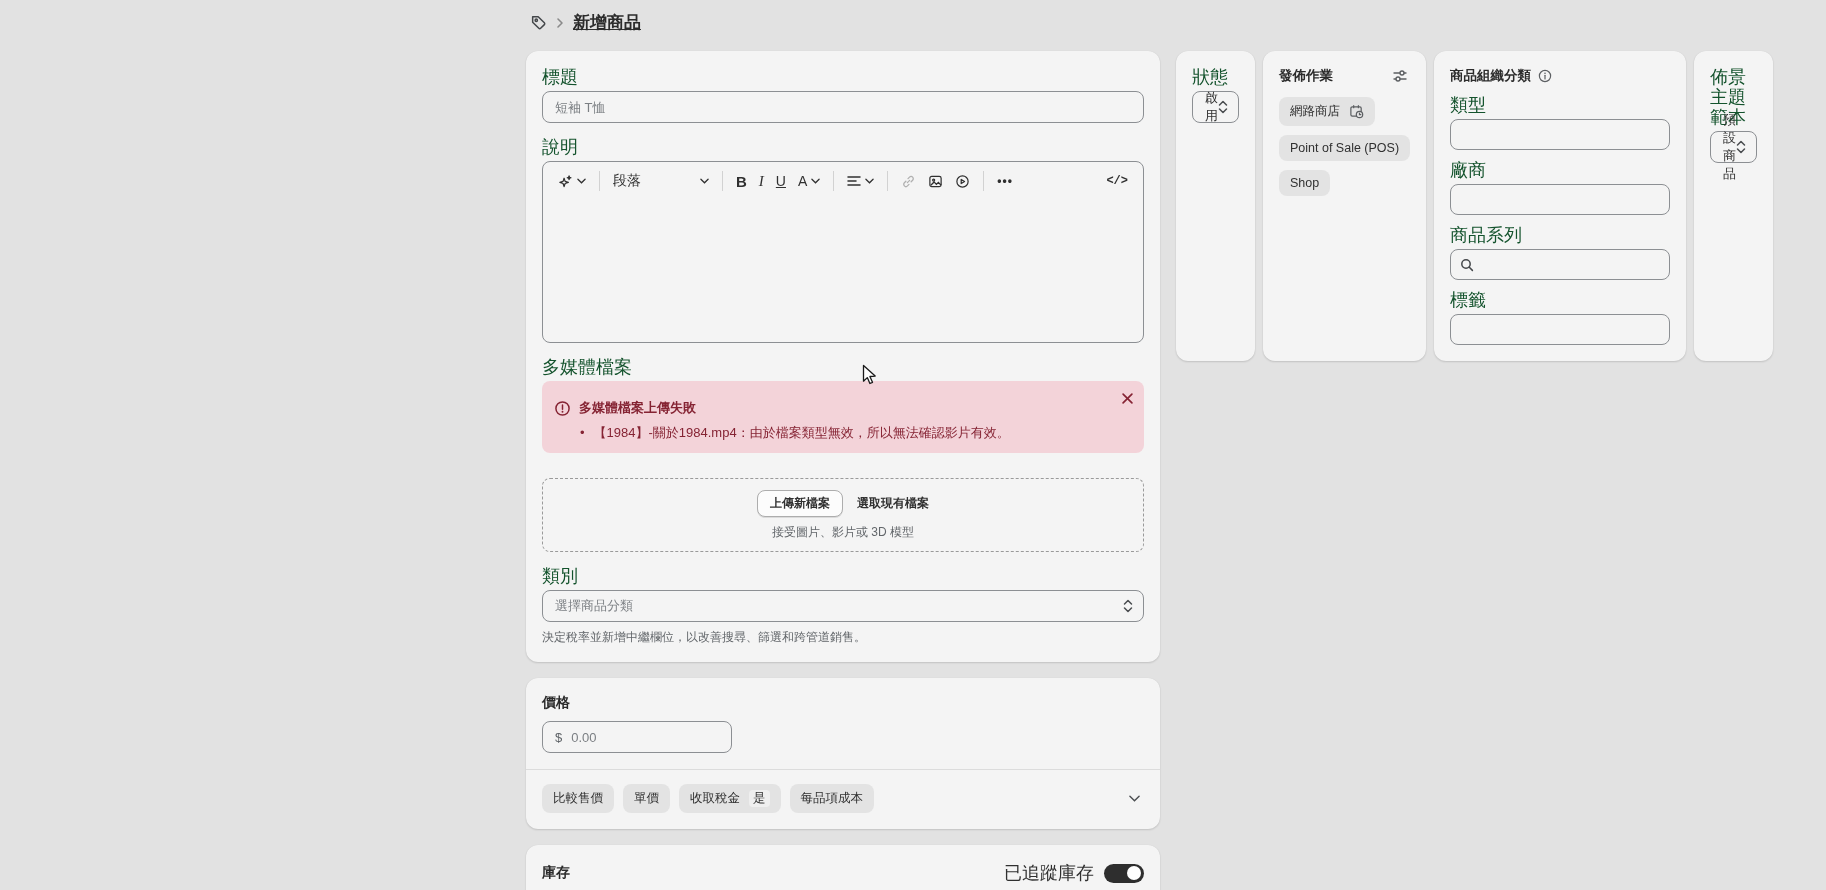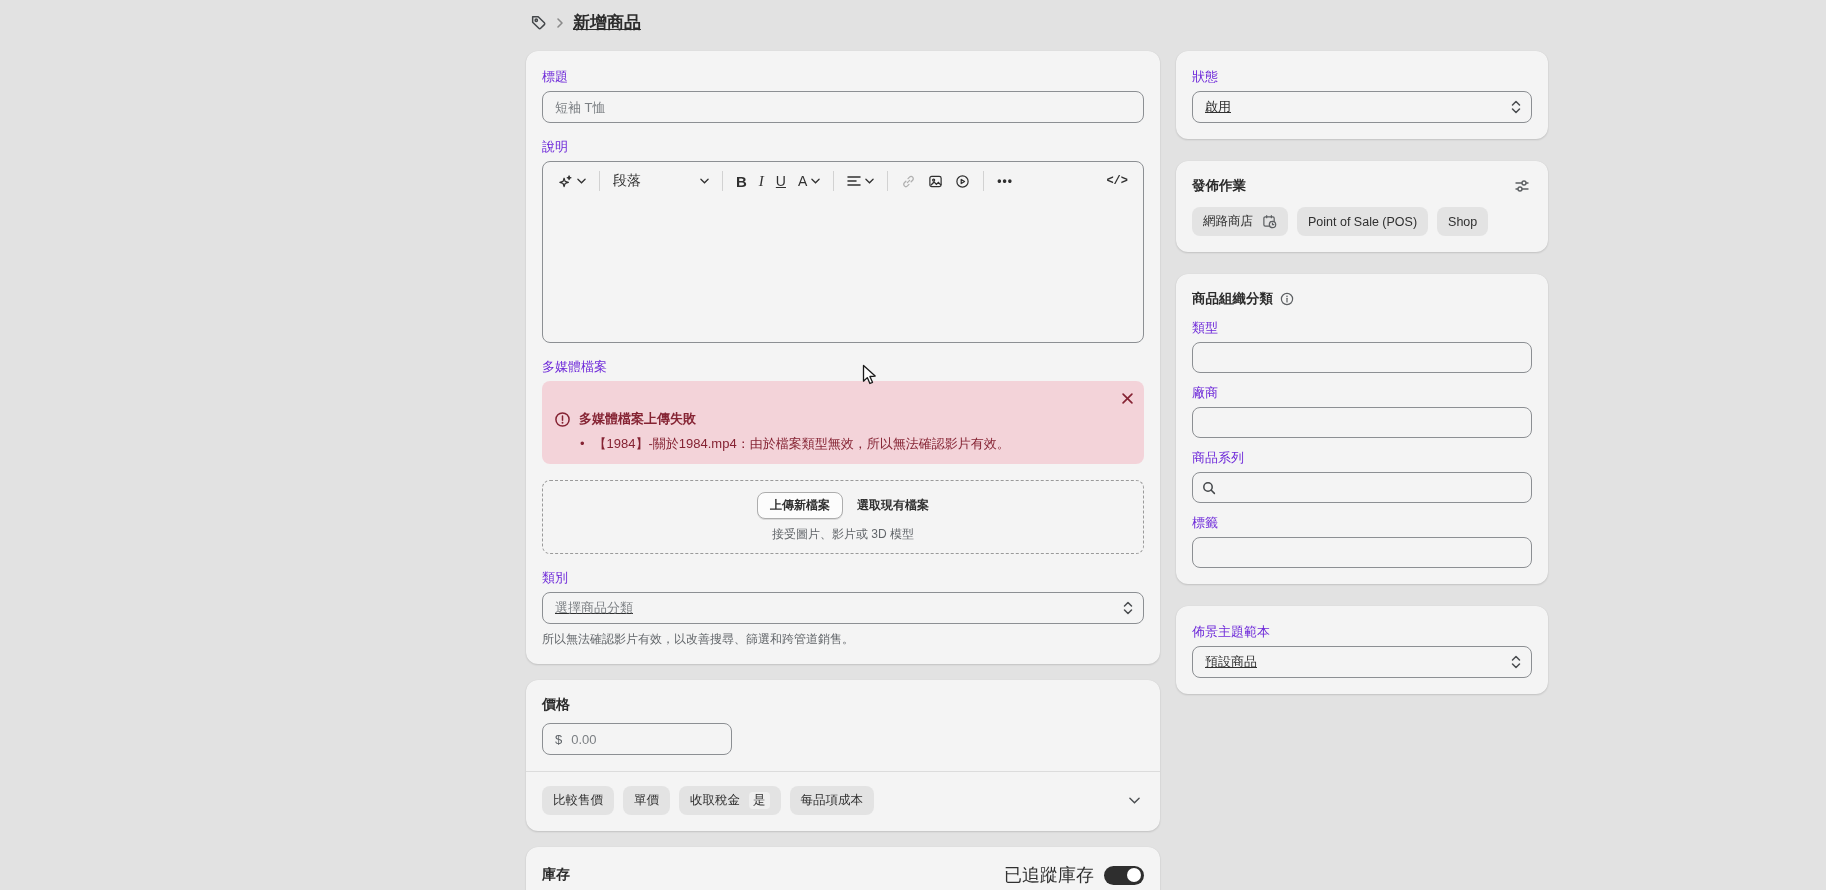--- a/index.html
+++ b/index.html
@@ -7,25 +7,25 @@
   body { background:#e2e2e2; font-family:"Liberation Sans","DejaVu Sans",sans-serif; }
   .screen { position:relative; width:1826px; height:890px; overflow:hidden; background:#e2e2e2; color:#303030; }
 
   
   .breadcrumb { position:absolute; left:530px; top:11px; display:flex; align-items:center; gap:9px;text-decoration:underline; }
   .breadcrumb .title { font-size:17px; font-weight:700; color:#2b2b2b; }
   .crumb-icon { display:flex; align-items:center; }
 
   
   .main-col { position:absolute; left:526px; top:51px; width:634px; display:flex; flex-direction:column; gap:16px; }
-  .side-col { position:absolute; left:1176px; top:51px; width:372px; display:flex; flex-direction:column; gap:22px; }
+  .side-col { position:absolute; left:1176px; top:51px; width:317px; display:flex; gap:8px; }
 
   .card { background:#f4f4f4; border-radius:12px; box-shadow:0 1px 2px rgba(0,0,0,.14), 0 0 1px rgba(0,0,0,.08); padding:16px; }
 
-  .field-label { display:block; font-size:13px; line-height:20px; color:#6d28d9; margin-bottom:4px; }
+  .field-label { display:block; font-size:18px; line-height:20px; color:#14532d; margin-bottom:4px; }
   .section-heading { font-size:14px; font-weight:700; color:#2b2b2b; }
 
   .text-input { width:100%; height:32px; border:1px solid #8c8f93; border-radius:8px; background:transparent;
     padding:0 12px; font-size:13px; color:#303030; font-family:inherit; outline:none; }
   .text-input::placeholder { color:#7b7f83; }
 
   
   .editor { border:1px solid #8c8f93; border-radius:8px; margin-top:2px; margin-bottom:14px; overflow:hidden; }
   .toolbar { display:flex; align-items:center; height:38px; padding:0 9px; }
   .tb-btn { display:flex; align-items:center; gap:4px; padding:4px 6px; border-radius:6px; color:#303030; cursor:pointer; }
@@ -36,37 +36,37 @@
   .tb-i { font-style:italic; font-family:"Liberation Serif","DejaVu Serif",serif; font-size:15px; }
   .tb-u { text-decoration:underline; font-size:14px; }
   .tb-a { font-size:14px; }
   .para-select { width:108px; justify-content:space-between; font-size:13px; }
   .tb-more { font-size:12px; letter-spacing:1px; font-weight:700; }
   .tb-code { font-family:"Liberation Mono","DejaVu Sans Mono",monospace; font-size:12px; font-weight:700; }
   .tb-spacer { flex:1; }
   .editor-body { height:142px; }
 
   
-  .banner { position:relative; background:#f3d3d9; border-radius:8px; padding:29px 34px 12px 12px; margin-bottom:16px; color:#852333; }
+  .banner { position:relative; background:#f3d3d9; border-radius:8px; padding:18px 34px 12px 12px; margin-bottom:25px; color:#852333; }
   .banner-head { display:flex; align-items:center; gap:8px; font-size:13px; font-weight:700; }
   .banner-item { display:flex; gap:9px; margin-top:7px; padding-left:26px; font-size:13px; line-height:17px; }
   .banner-close { position:absolute; right:11px; top:12px; cursor:pointer; display:flex; }
 
   
   .dropzone { border:1px dashed #9a9a9a; border-radius:8px; padding:11px 12px 10px; text-align:center; margin-bottom:14px; }
   .dz-row { display:flex; justify-content:center; align-items:center; gap:14px; }
   .upload-btn { background:#fcfcfc; border:1px solid #ad’;adad; border-radius:8px; }
   .upload-btn { background:#fcfcfc; border:1px solid #adadad; border-radius:8px; padding:4px 12px; font-size:12px; font-weight:700;
     color:#303030; box-shadow:0 1px 0 rgba(0,0,0,.1); cursor:pointer; font-family:inherit; }
   .link-btn { font-size:12px; font-weight:700; color:#303030; cursor:pointer; }
   .dz-hint { font-size:12px; color:#62666a; margin-top:7px; }
 
   
   .select { display:flex; justify-content:space-between; align-items:center; height:32px; border:1px solid #8c8f93;
-    border-radius:8px; padding:0 10px 0 12px; font-size:13px; cursor:pointer; background:transparent;text-decoration:underline; }
+    border-radius:8px; padding:0 10px 0 12px; font-size:13px; cursor:pointer; background:transparent; }
   .select .val { color:#303030; }
   .select .ph { color:#7b7f83; }
   .help-text { font-size:12px; color:#62666a; margin-top:7px; }
 
   
   .prefix-input { display:flex; align-items:center; gap:7px; width:190px; height:32px; border:1px solid #8c8f93;
     border-radius:8px; padding:0 12px; margin-top:9px; }
   .prefix-input .prefix { font-size:13px; color:#5f6368; }
   .prefix-input input { border:none; outline:none; background:transparent; flex:1; min-width:0; font-size:13px; font-family:inherit; color:#c2410c; }
   .prefix-input input::placeholder { color:#7b7f83; }
@@ -259,21 +259,21 @@
       <label class="field-label">類別</label>
       <div class="select">
         <span class="ph">選擇商品分類</span>
         <span>
           <svg width="10" height="14" viewBox="0 0 10 14" fill="none" stroke="#4a4d50" stroke-width="1.5" stroke-linecap="round" stroke-linejoin="round">
             <polyline points="1.5,5 5,1.5 8.5,5"></polyline>
               <polyline points="1.5,9 5,12.5 8.5,9"></polyline>
           </svg>
         </span>
       </div>
-      <div class="help-text">所以無法確認影片有效，以改善搜尋、篩選和跨管道銷售。</div>
+      <div class="help-text">決定稅率並新增中繼欄位，以改善搜尋、篩選和跨管道銷售。</div>
     </section>
 
     <section class="card">
       <div class="section-heading">價格</div>
       <div class="prefix-input">
         <span class="prefix">$</span>
         <input type="text" placeholder="0.00" style="">
       </div>
       <div class="full-divider"></div>
       <div class="chips-row">

